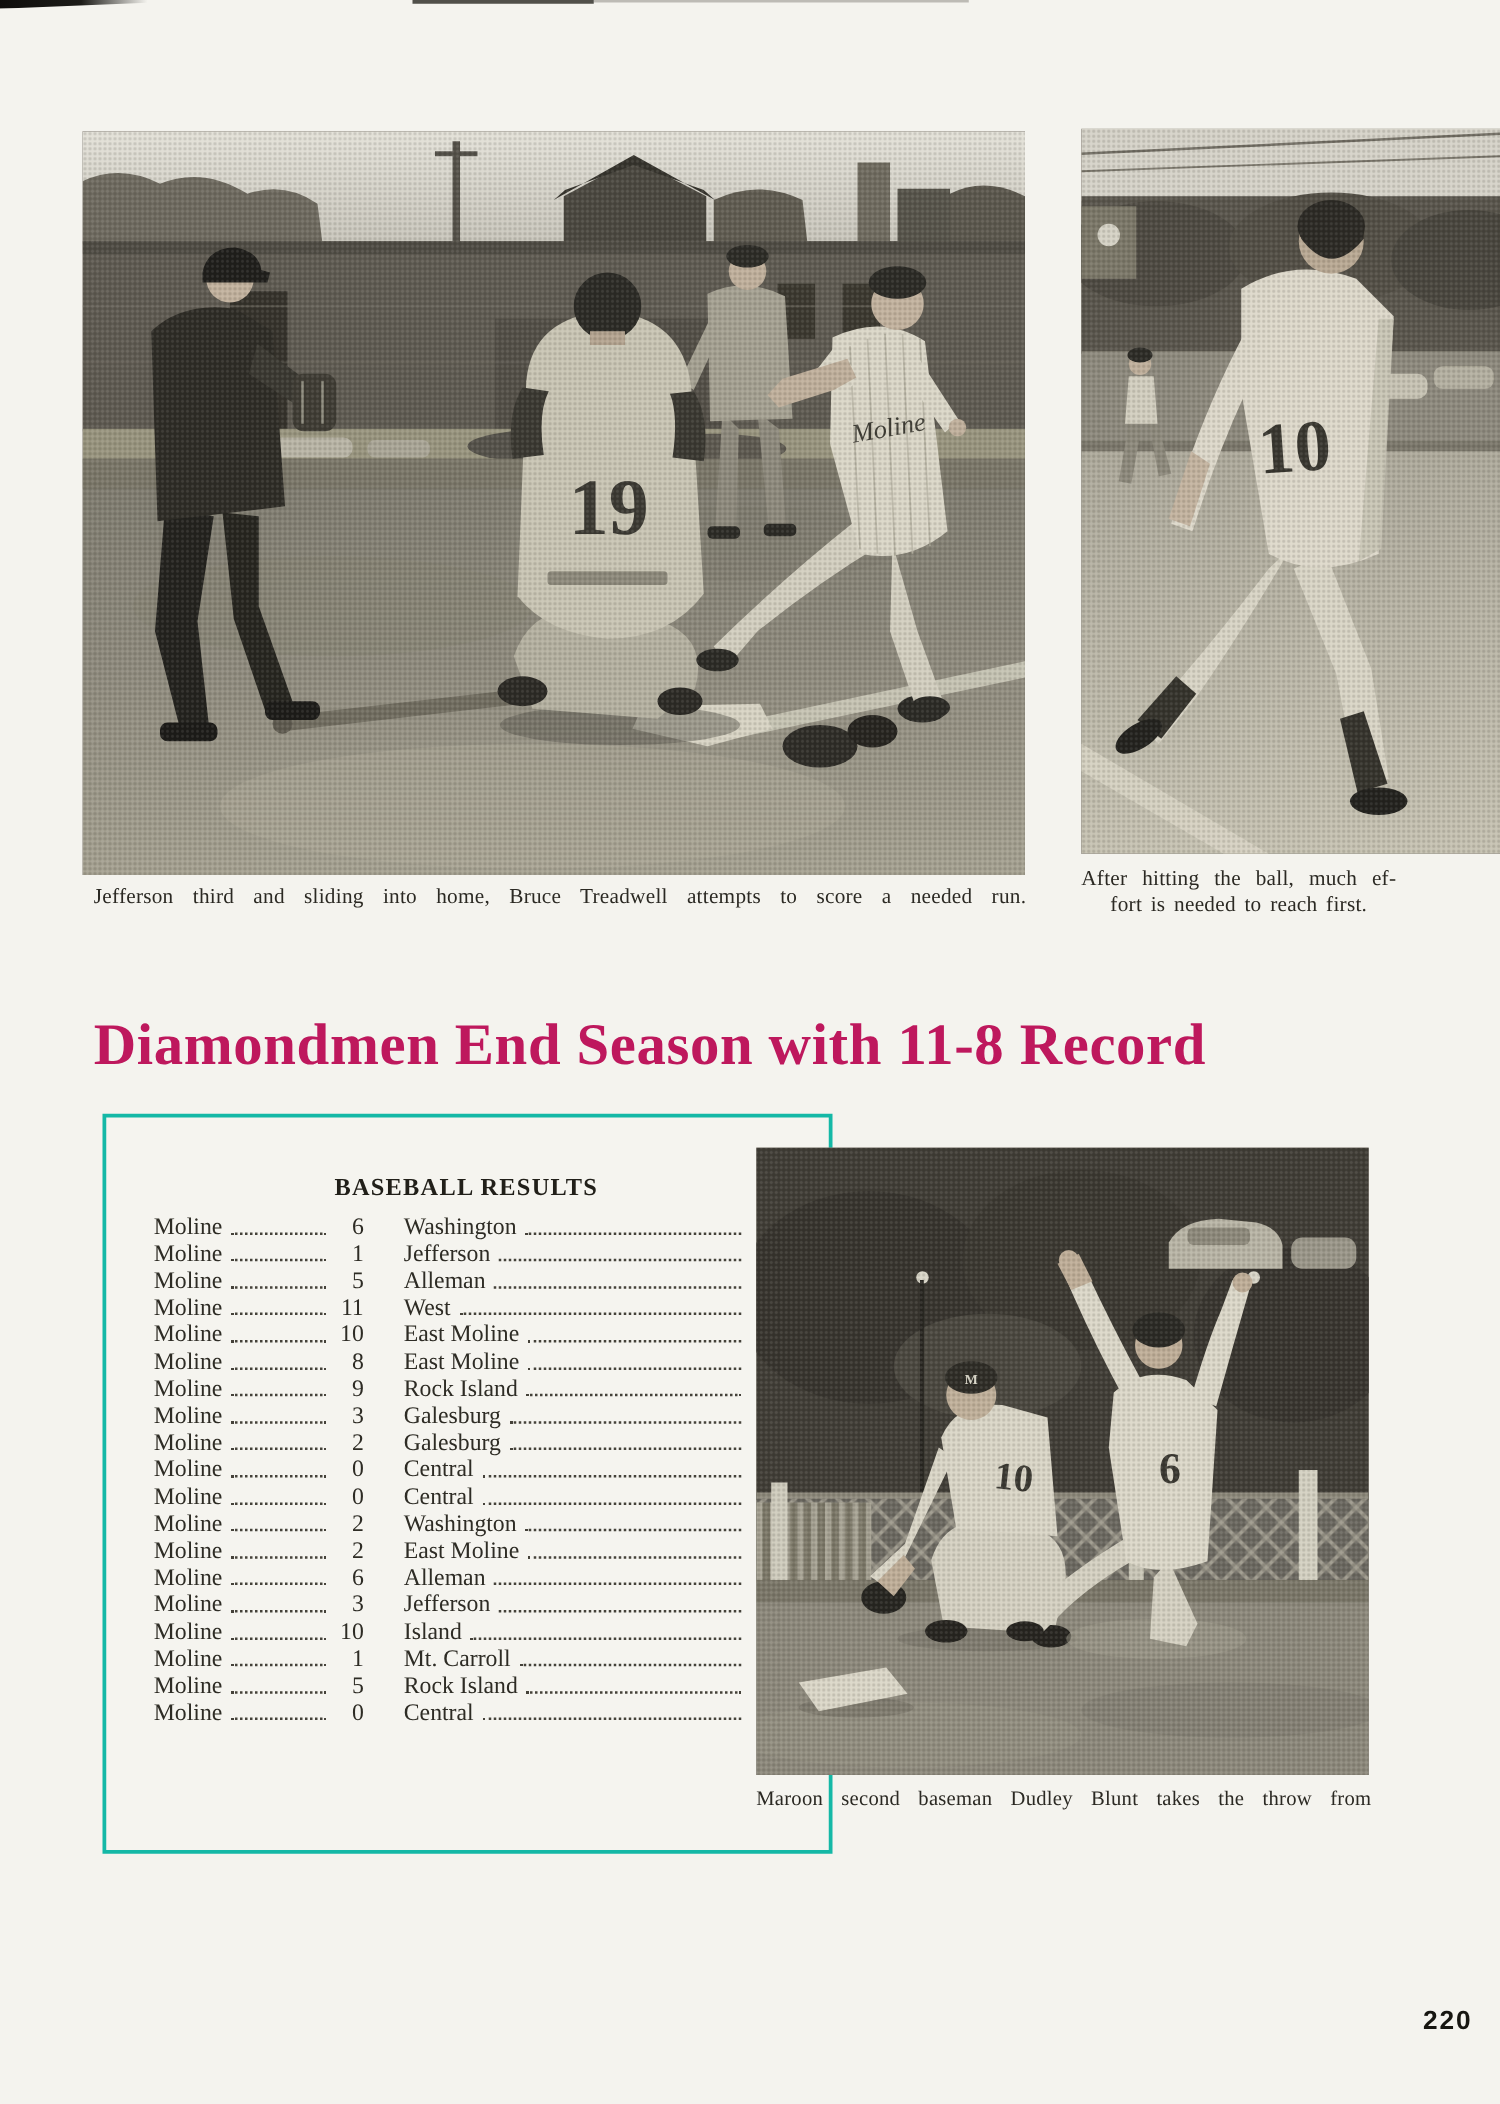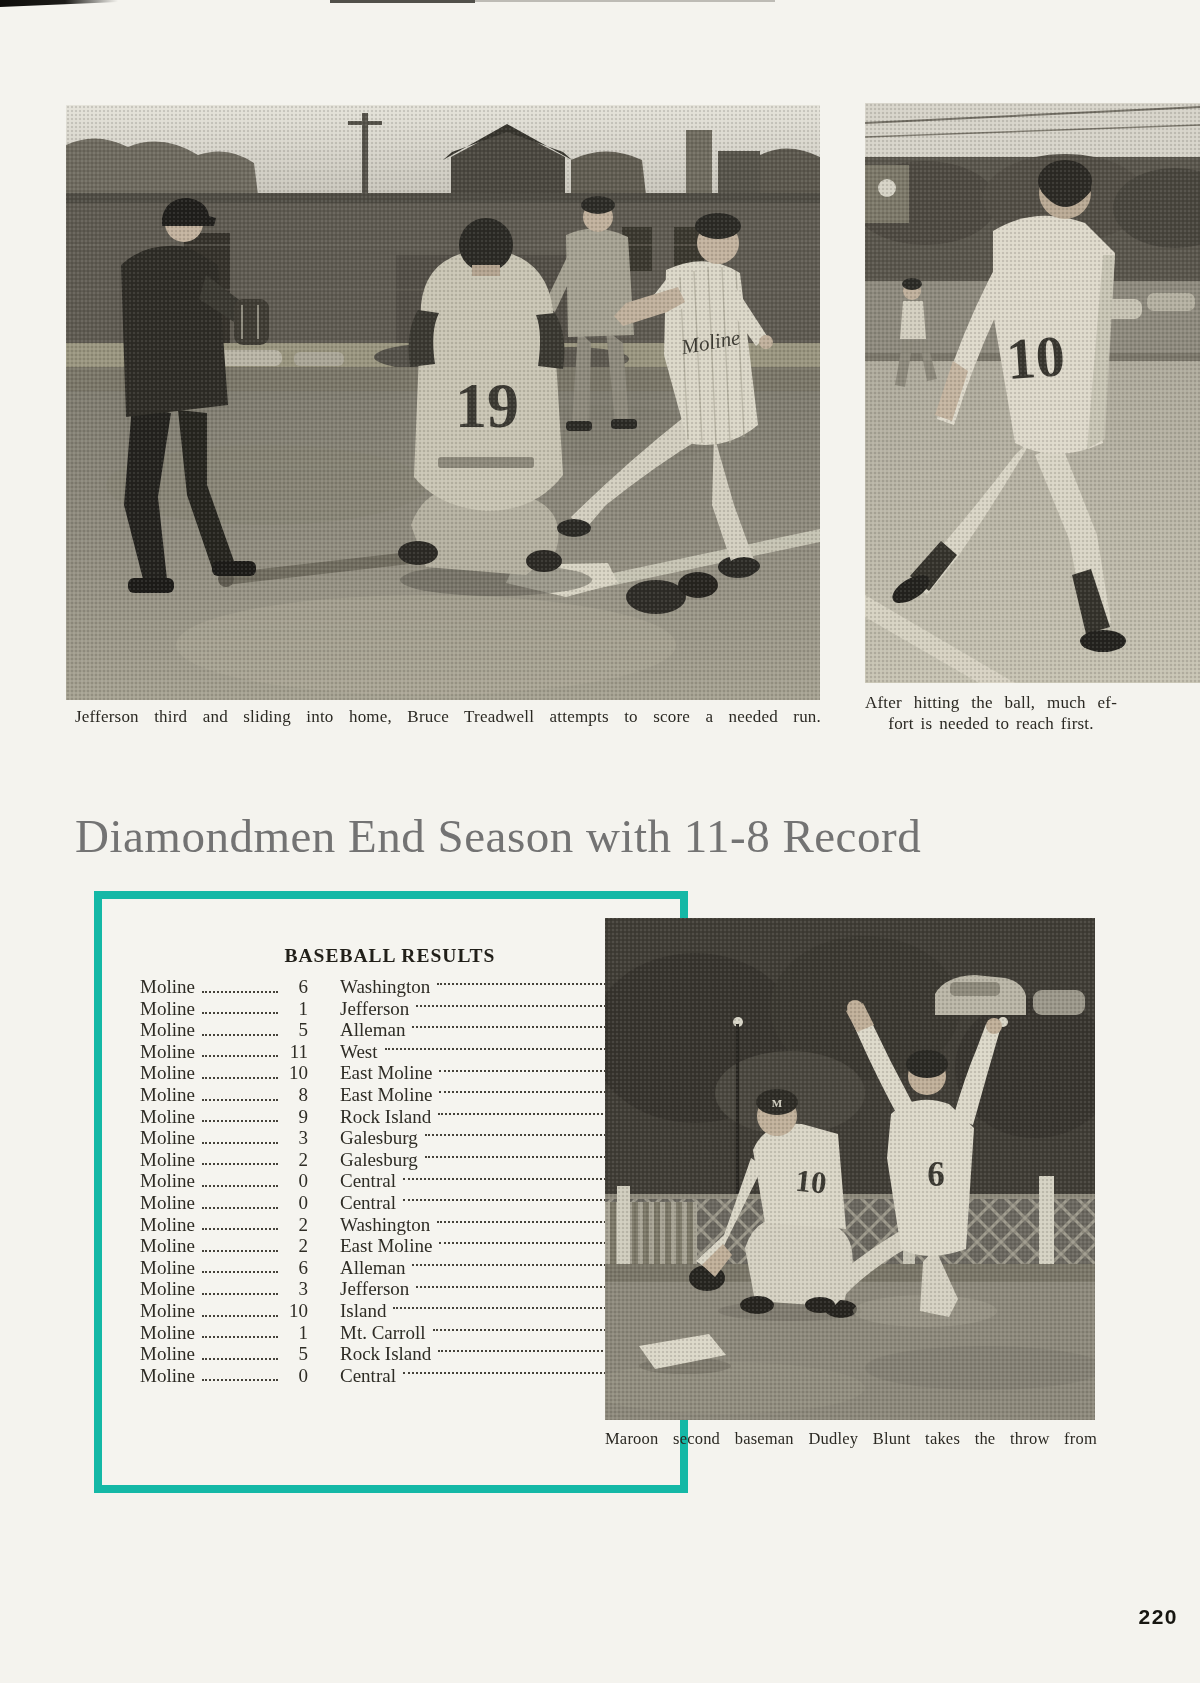--- a/index.html
+++ b/index.html
@@ -18,34 +18,34 @@
       radial-gradient(rgba(244,243,238,.25) 1px, rgba(0,0,0,0) 1.3px);
     background-size:4px 4px,4px 4px;
     background-position:0 0,2px 2px;}
   .caption{
     position:absolute;font-size:17px;line-height:21px;color:#2b2923;
     letter-spacing:.2px;word-spacing:3.5px;}
   .caption .jline{display:block;text-align:justify;text-align-last:justify;}
   .caption .lastline{display:block;text-align:center;}
   .headline{
     position:absolute;left:75px;top:778px;width:1000px;
-    font-size:47px;line-height:1.15;color:#737373;letter-spacing:.5px;
-    font-weight:400;white-space:nowrap;}
+    font-size:47px;line-height:1.15;color:#be185d;letter-spacing:.5px;
+    font-weight:700;white-space:nowrap;}
   .results-box{
     position:absolute;left:82px;top:891px;width:500px;height:540px;
-    border:8px solid #14b8a6;background:#f5f4ef;
-    padding:46px 40px 0 38px;box-sizing:content-box;margin-left:12px;}
+    border:3px solid #14b8a6;background:#f5f4ef;
+    padding:46px 40px 0 38px;box-sizing:content-box;}
   .results-title{
     text-align:center;font-weight:bold;font-size:19.5px;letter-spacing:1px;
     color:#211f19;margin-bottom:9px;}
   .rows{font-size:19px;color:#2e2c25;}
   .game-row{display:flex;line-height:21.6px;}
   .pair{display:flex;align-items:flex-end;}
   .pair-left{width:168px;flex:0 0 auto;}
-  .pair-right{flex:1 1 auto;margin-left:32px;align-items:center;}
+  .pair-right{flex:1 1 auto;margin-left:32px;}
   .leader{flex:1 1 auto;border-bottom:2.6px dotted #45423a;margin:0 4px 5px 7px;min-width:12px;}
   .score{flex:0 0 auto;width:26px;text-align:right;}
   .page-number{
     position:absolute;left:1128px;top:1605px;width:50px;text-align:right;
     font-family:"Liberation Sans", sans-serif;font-weight:bold;
     font-size:21px;letter-spacing:1.5px;color:#171611;}
   .artifact{position:absolute;pointer-events:none;}
   #art-wedge{left:0;top:0;width:118px;height:7px;
     background:linear-gradient(to right,#0e0d0b 0%,#1c1b18 55%,rgba(30,28,24,0) 100%);
     clip-path:polygon(0 0,100% 0,100% 30%,0 100%);}

